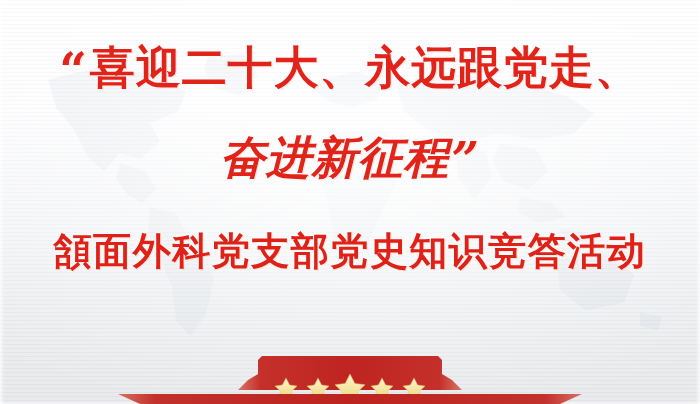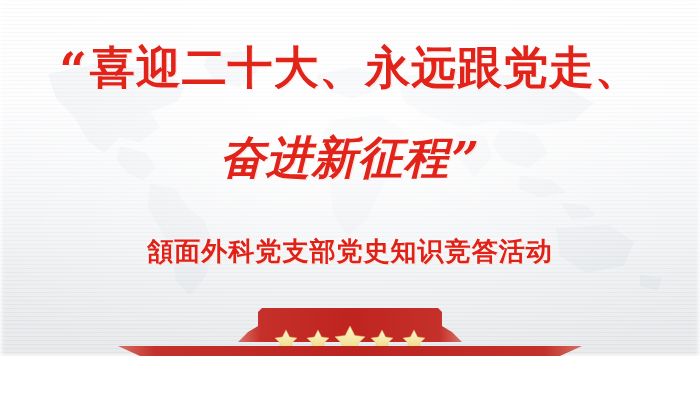--- a/index.html
+++ b/index.html
@@ -3,21 +3,21 @@
 <meta charset="utf-8">
 <style>
   html, body {
     margin: 0;
     padding: 0;
     background: #ffffff;
   }
   #poster {
     position: relative;
     width: 700px;
-    height: 356px;
+    height: 404px;
     overflow: hidden;
     background: #000000;
     font-family: "DejaVu Sans", "Liberation Sans", sans-serif;
   }
 
   
   .bg-base {
     position: absolute;
     inset: 0;
     background:
@@ -99,21 +99,21 @@
     top: 132px;
     left: 0; right: 0;
     font-size: 45px;
     line-height: 52px;
     font-style: italic;
   }
   .hl-line3 {
     position: absolute;
     top: 228px;
     left: 0; right: 0;
-    font-size: 26px;
+    font-size: 38px;
     line-height: 46px;
     letter-spacing: 0.04em;
     color: #e02118;
     text-shadow:
       0 0 2px rgba(255,255,255,0.95),
       0 0 5px rgba(255,255,255,0.8),
       1px 1px 0 rgba(255,160,120,0.4);
   }
   .qmark {
     display: inline-block;

